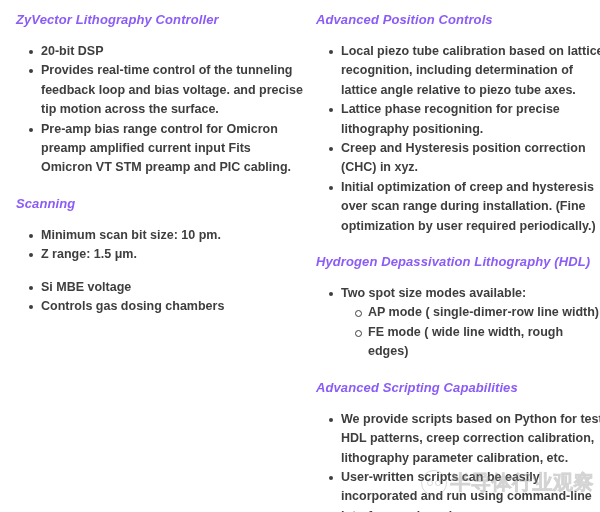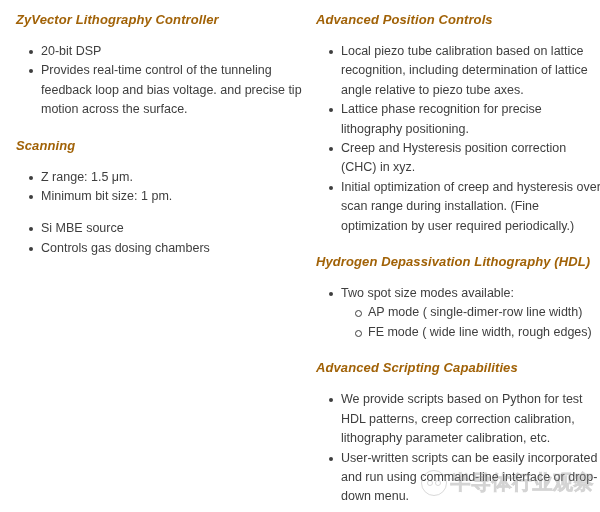--- a/index.html
+++ b/index.html
@@ -21,36 +21,37 @@
   }
   .col + .col {
     margin-left: 12px;
   }
   .section { margin-top: 0; }
   .section + .section { margin-top: 12px; }
   .section-title {
     font-size: 13px;
     font-weight: bold;
     font-style: italic;
-    color: #a16207;
+    color: #8b5cf6;
     letter-spacing: 0.1px;
     line-height: 18px;
     padding-top: 5px;
   }
   ul.bullets {
     margin-top: 13px;
     padding-left: 25px;
     list-style: none;
   }
   ul.bullets > li {
     position: relative;
     font-size: 12.5px;
     line-height: 19.4px;
     color: #3e3e3e;
     margin: 0;
+    font-weight: bold;
   }
   ul.bullets > li::before {
     content: "";
     position: absolute;
     left: -12px;
     top: 8px;
     width: 4px; height: 4px;
     border-radius: 50%;
     background: #3e3e3e;
   }
@@ -113,32 +114,33 @@
 </head>
 <body>
 
 <div class="page">
   <div class="col">
       <div class="section">
         <div class="section-title">ZyVector Lithography Controller</div>
         <ul class="bullets">
           <li>20-bit DSP</li>
           <li>Provides real-time control of the tunneling feedback loop and bias voltage. and precise tip motion across the surface.</li>
+          <li>Pre-amp bias range control for Omicron preamp amplified current input Fits Omicron VT STM preamp and PIC cabling.</li>
         </ul>
       </div>
       <div class="section">
         <div class="section-title">Scanning</div>
         <ul class="bullets">
+          <li>Minimum scan bit size: 10 pm.</li>
           <li>Z range: 1.5 μm.</li>
-          <li>Minimum bit size: 1 pm.</li>
         </ul>
       </div>
       <div class="section">
         <ul class="bullets">
-          <li>Si MBE source</li>
+          <li>Si MBE voltage</li>
           <li>Controls gas dosing chambers</li>
         </ul>
       </div>
     </div>
   <div class="col">
       <div class="section">
         <div class="section-title">Advanced Position Controls</div>
         <ul class="bullets">
           <li>Local piezo tube calibration based on lattice recognition, including determination of lattice angle relative to piezo tube axes.</li>
           <li>Lattice phase recognition for precise lithography positioning.</li>

